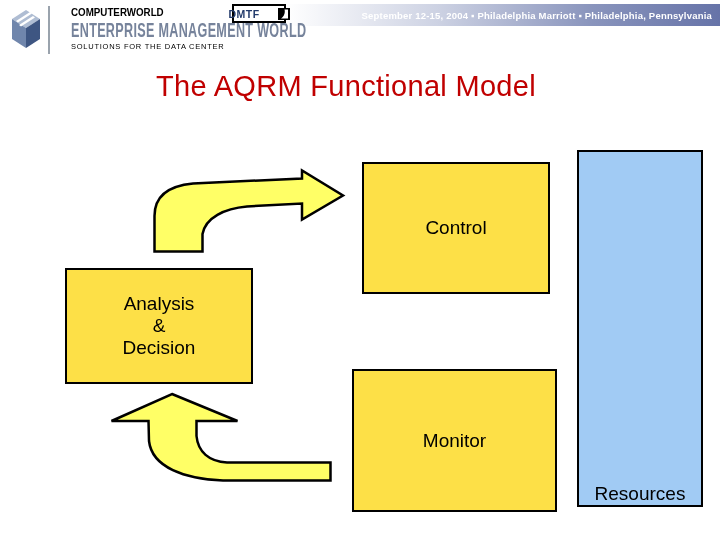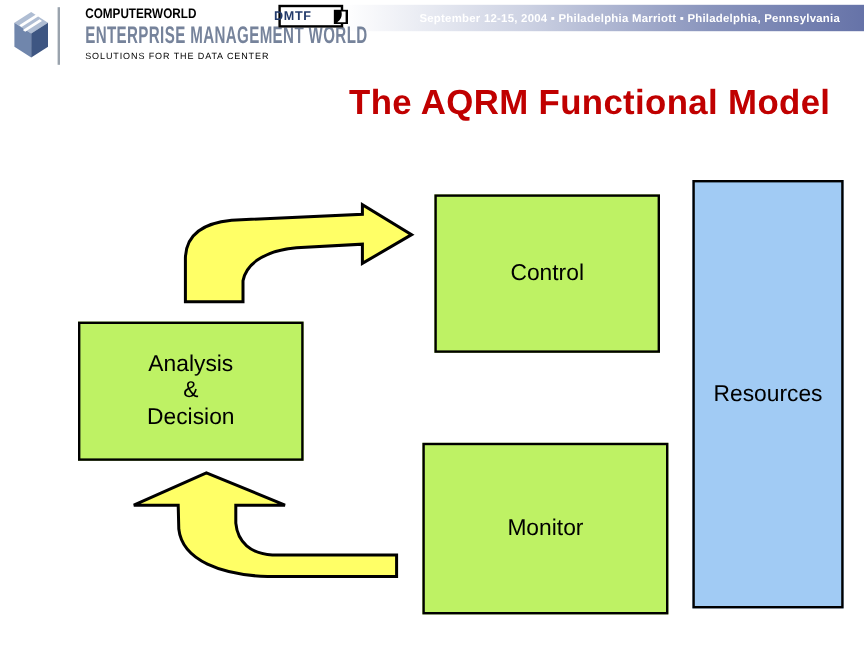--- a/index.html
+++ b/index.html
@@ -9,21 +9,21 @@
     overflow:hidden;font-family:"Liberation Sans",sans-serif;margin:0 auto;
   }
   
   .event-bar{
     position:absolute;left:286px;top:4px;width:434px;height:22px;
     background:linear-gradient(to right,#ffffff 0%,#cdd2e3 35%,#8a95bd 70%,#6673A8 100%);
     display:flex;align-items:center;justify-content:flex-end;
   }
   .event-bar span{
     color:#FFFFFF;font-size:9.5px;font-weight:bold;letter-spacing:0.2px;
-    padding-right:20px;white-space:nowrap;
+    padding-right:8px;white-space:nowrap;
   }
   .logo-block{position:absolute;left:8px;top:6px;display:flex;align-items:flex-start;}
   .logo-cube{width:36px;height:46px;flex:0 0 auto;}
   .logo-divider{width:2px;height:48px;background:#9aa3ad;margin:0 5px 0 4px;}
   .logo-text{display:flex;flex-direction:column;margin-left:16px;}
   .logo-brand{
     font-size:11.5px;font-weight:bold;color:#000;transform:scaleX(0.85);
     transform-origin:0 0;white-space:nowrap;line-height:13px;
   }
   .logo-name{
@@ -36,35 +36,35 @@
   }
   .dmtf-badge{
     position:absolute;left:232px;top:4px;width:54px;height:19px;background:#fff;
     border:2px solid #000;box-sizing:border-box;display:flex;align-items:center;
     justify-content:center;gap:18px;z-index:3;
   }
   .dmtf-badge span{font-size:10.5px;font-weight:bold;color:#223A6B;letter-spacing:0.5px;}
   .dmtf-doc{width:12px;height:12px;flex:0 0 auto;}
   
   .slide-title{
-    position:absolute;left:0;top:70px;width:692px;margin:0;text-align:right;
-    font-size:29px;font-weight:bold;color:#C00000;letter-spacing:0.3px;
+    position:absolute;left:0;top:70px;width:692px;margin:0;text-align:center;
+    font-size:29px;font-weight:normal;color:#C00000;letter-spacing:0.3px;
   }
   
   .dbox{
     position:absolute;box-sizing:border-box;border:2px solid #000;
     display:flex;flex-direction:column;align-items:center;justify-content:center;
     font-size:19px;color:#000;text-align:center;line-height:22px;
   }
-  .dbox.tan{background:#bef264;}
+  .dbox.tan{background:#fde047;}
   .dbox.blue{background:#A1CBF4;}
   .box-control{left:362px;top:162px;width:188px;height:132px;}
   .box-analysis{left:65px;top:268px;width:188px;height:116px;}
   .box-monitor{left:352px;top:369px;width:205px;height:143px;}
-  .box-resources{left:577px;top:150px;width:126px;height:357px;}
+  .box-resources{left:577px;top:150px;width:126px;height:357px;justify-content:flex-end;}
   
   .arrow-layer{position:absolute;left:0;top:0;width:720px;height:540px;pointer-events:none;}
 </style>
 </head>
 <body>
 
 <div class="slide">
 
   <div class="event-bar">
     <span>September 12-15, 2004 ▪ Philadelphia Marriott ▪ Philadelphia, Pennsylvania</span>

